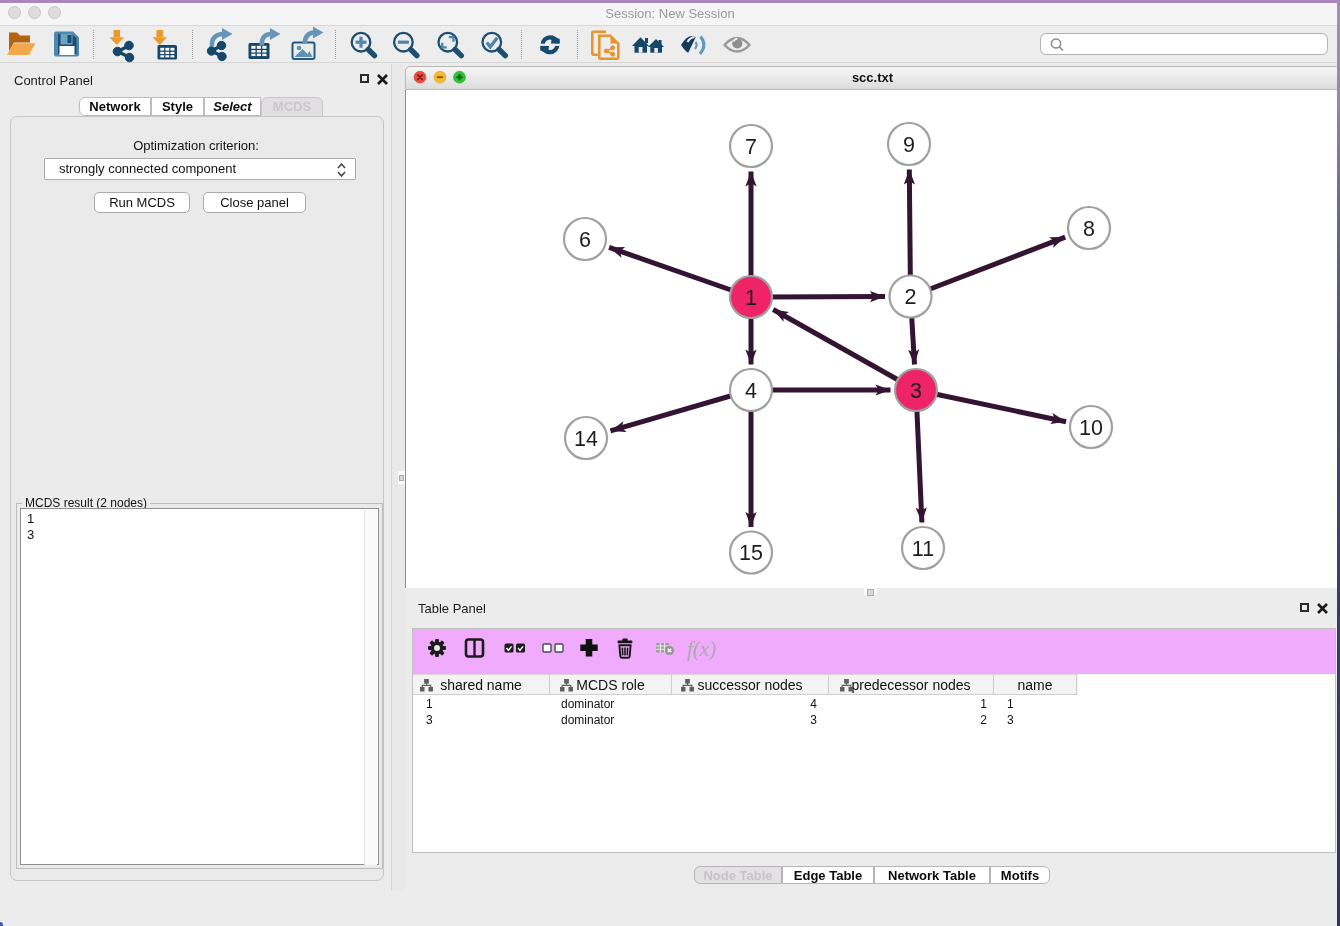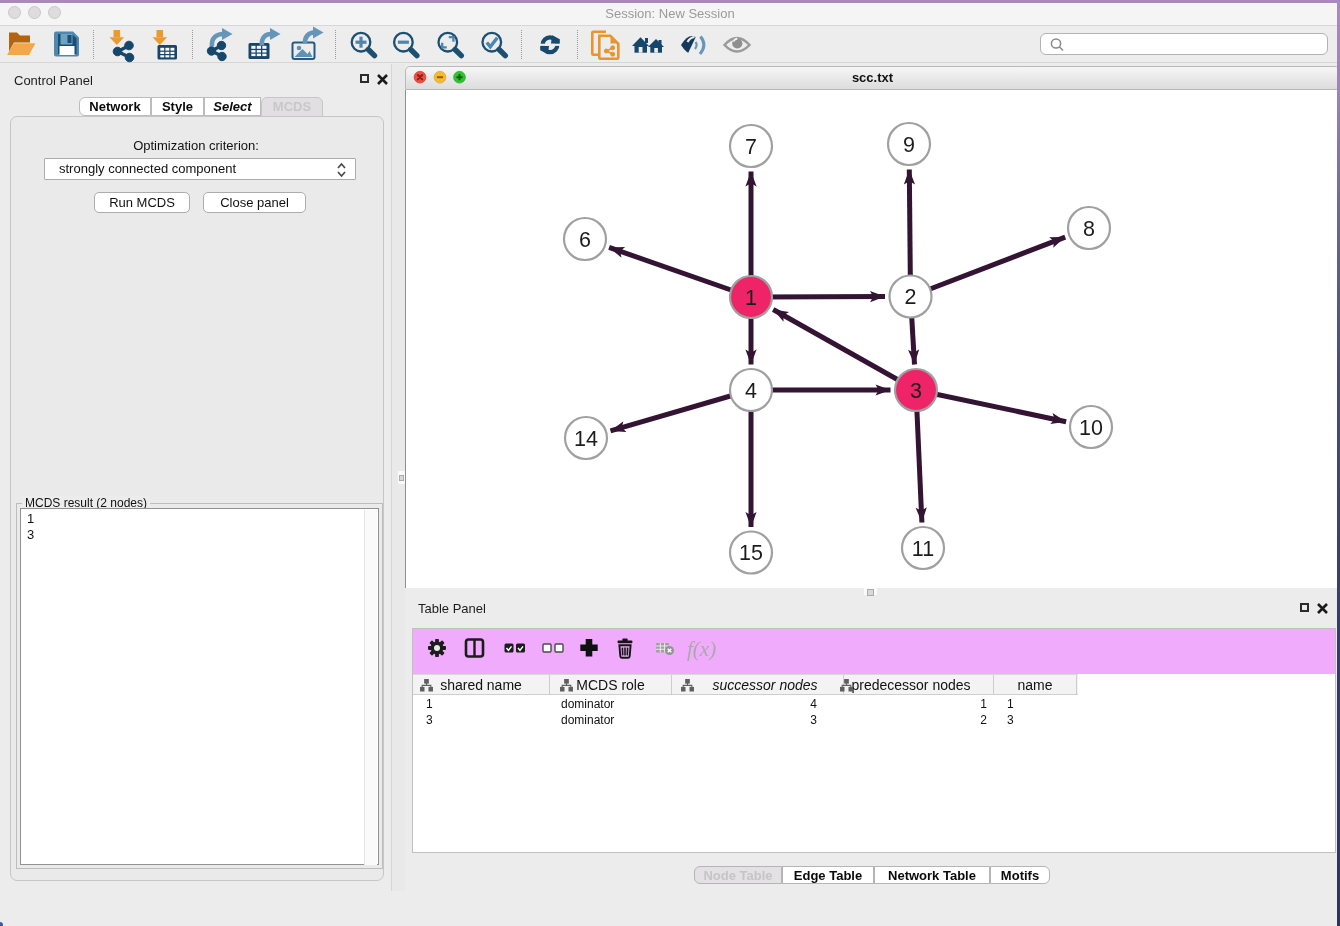--- a/index.html
+++ b/index.html
@@ -375,21 +375,21 @@
           </g>
           <circle cx="256.5" cy="21.5" r="4.5" fill="#939393"></circle>
           <path d="M254.7,19.7 l3.6,3.6 m0,-3.6 l-3.6,3.6" stroke="#fff" stroke-width="1.3"></path>
 
           <text x="274" y="26.5" font-family="Liberation Serif, serif" font-style="italic" font-size="21" fill="#a9a9a9">f(x)</text>
         </svg>
       </div>
       <div id="tp-header">
         <div class="th" style="left:0; width:137px;">shared name</div>
         <div class="th" style="left:137px; width:122px;">MCDS role</div>
-        <div class="th" style="left:274px; width:157px;font-style:italic;">successor nodes</div>
+        <div class="th" style="left:259px; width:157px;">successor nodes</div>
         <div class="th" style="left:416px; width:165px;">predecessor nodes</div>
         <div class="th" style="left:581px; width:83px;">name</div>
         <svg class="th-ic" style="position:absolute;left:7px;top:4px;" width="13" height="13" viewBox="0 0 13 13">
             <g fill="#5f5f5f" stroke="#5f5f5f">
               <rect x="4.7" y="0.5" width="3.6" height="3.6"></rect>
               <rect x="0.4" y="8.4" width="3.6" height="3.6"></rect>
               <rect x="9" y="8.4" width="3.6" height="3.6"></rect>
               <path d="M6.5,4 v2.3 M2.2,8.4 v-2 h8.6 v2" fill="none" stroke-width="1.1"></path>
             </g>
           </svg>

